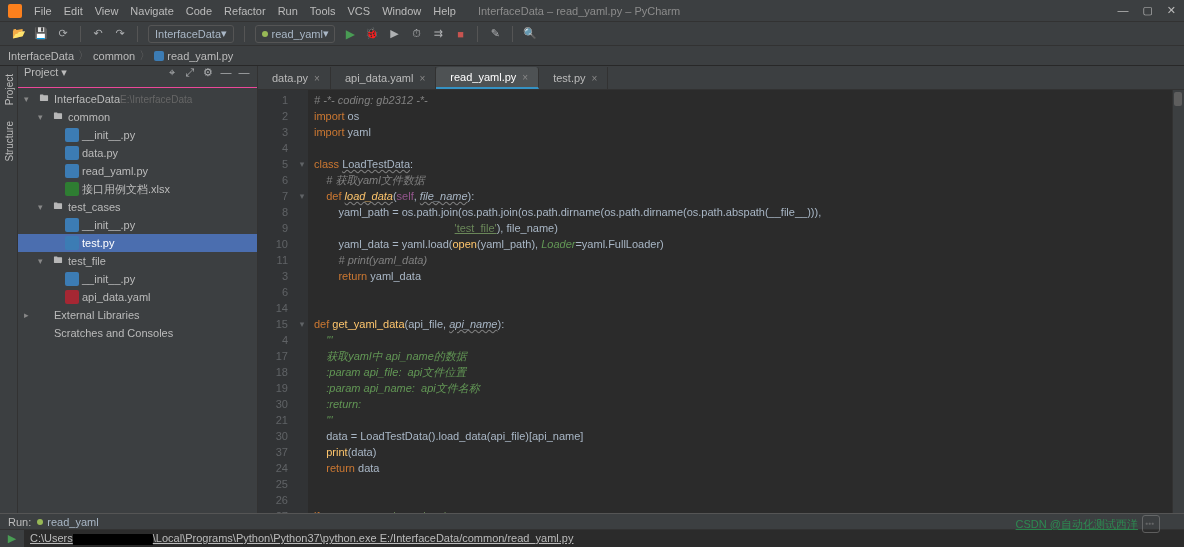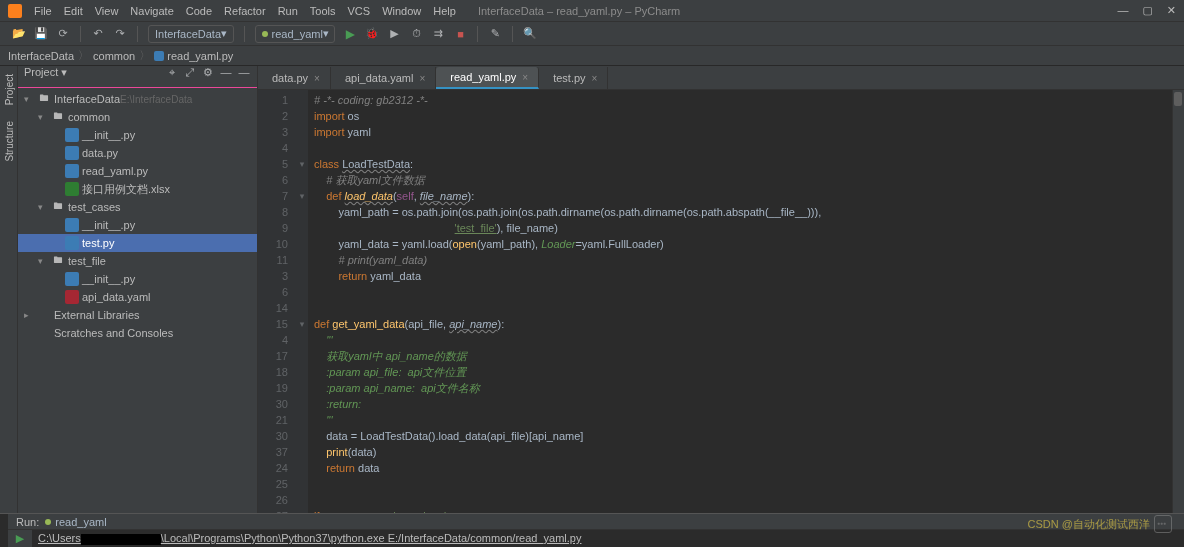--- a/index.html
+++ b/index.html
@@ -53,30 +53,30 @@
 .kw { color:#cc7832; }
 .fn { color:#ffc66d; }
 .str { color:#6a8759;text-decoration:underline; }
 .cmt { color:#808080; font-style:italic; }
 .param { color:#629755; font-style:italic; }
 .self { color:#94558d; }
 .cls { color:#a9b7c6; text-decoration:underline; text-decoration-style:wavy; text-decoration-color:#808080; }
 .und { text-decoration:underline wavy #808080;font-style:italic; }
 .scroll-track { width:12px; background:#3c3f41; border-left:1px solid #323232; position:relative; }
 .scroll-thumb { position:absolute; top:2px; right:2px; width:8px; height:14px; background:#5e5e5e; border-radius:2px; }
-.run-panel { height:34px; background:#2b2b2b; border-top:1px solid #555; display:flex; flex-direction:column;padding-left:8px; }
+.run-panel { height:34px; background:#2b2b2b; border-top:1px solid #555; display:flex; flex-direction:column; }
 .run-header { height:16px; background:#3c3f41; display:flex; align-items:center; padding:0 8px; border-bottom:1px solid #323232; }
 .run-header .run-label { color:#bbb; margin-right:6px; }
 .run-header .run-tab { display:flex; align-items:center; }
 .run-body { flex:1; display:flex; }
 .run-side { width:24px; background:#3c3f41; display:flex; flex-direction:column; align-items:center; padding-top:2px; }
 .run-side .run-btn { color:#499c54; cursor:pointer; font-size:11px; }
 .run-console { flex:1; padding:2px 6px; font-family:Consolas,monospace; font-size:11px; color:#bbb; white-space:pre; overflow:hidden;text-decoration:underline; }
 .run-console .blackbox { display:inline-block; width:80px; height:11px; background:#000; vertical-align:middle; }
-.watermark { position:absolute; bottom:14px; right:12px; color:#fde047; font-size:14px; opacity:.55; }
+.watermark { position:absolute; bottom:14px; right:24px; color:#22c55e; font-size:14px; opacity:.55;text-decoration:underline; }
 .watermark .wlogo { display:inline-block; width:18px; height:18px; border:1px solid #888; border-radius:3px; vertical-align:middle; margin-left:4px; position:relative; }
 .watermark .wlogo::after { content:"●●●"; font-size:5px; position:absolute; top:4px; left:2px; color:#888; }
 </style>
 </head>
 <body>
 
 <div class="titlebar">
   <span class="logo"></span>
   <span id="menu-slot"><span class="menu-item">File</span><span class="menu-item">Edit</span><span class="menu-item">View</span><span class="menu-item">Navigate</span><span class="menu-item">Code</span><span class="menu-item">Refactor</span><span class="menu-item">Run</span><span class="menu-item">Tools</span><span class="menu-item">VCS</span><span class="menu-item">Window</span><span class="menu-item">Help</span></span>
   <span class="title-text">InterfaceData – read_yaml.py – PyCharm</span>

